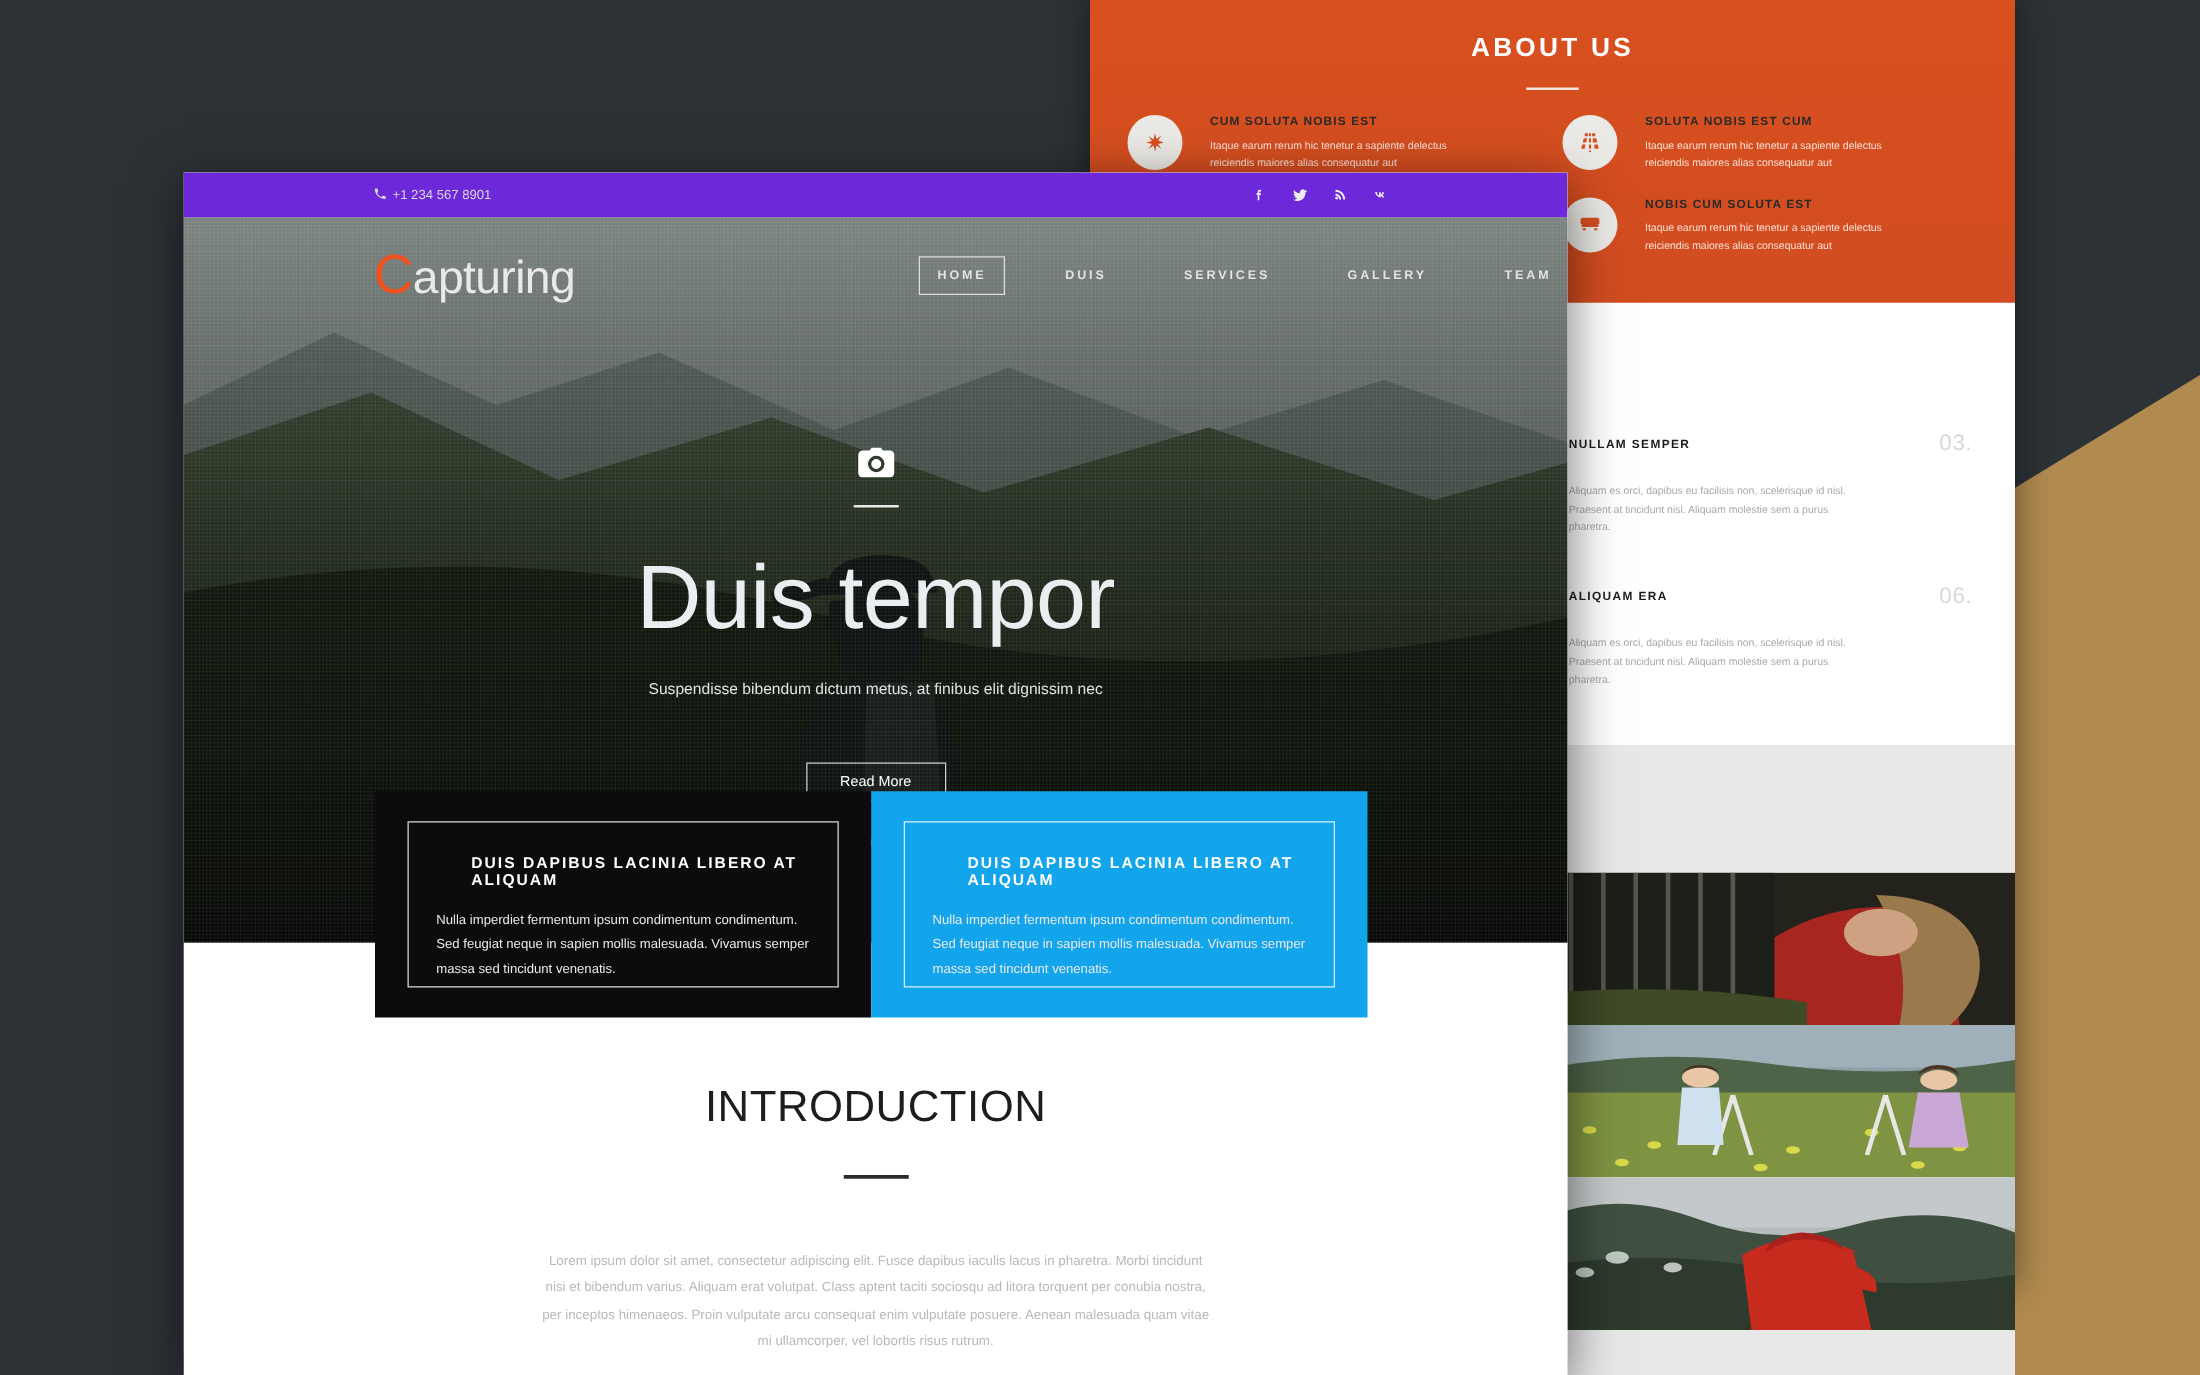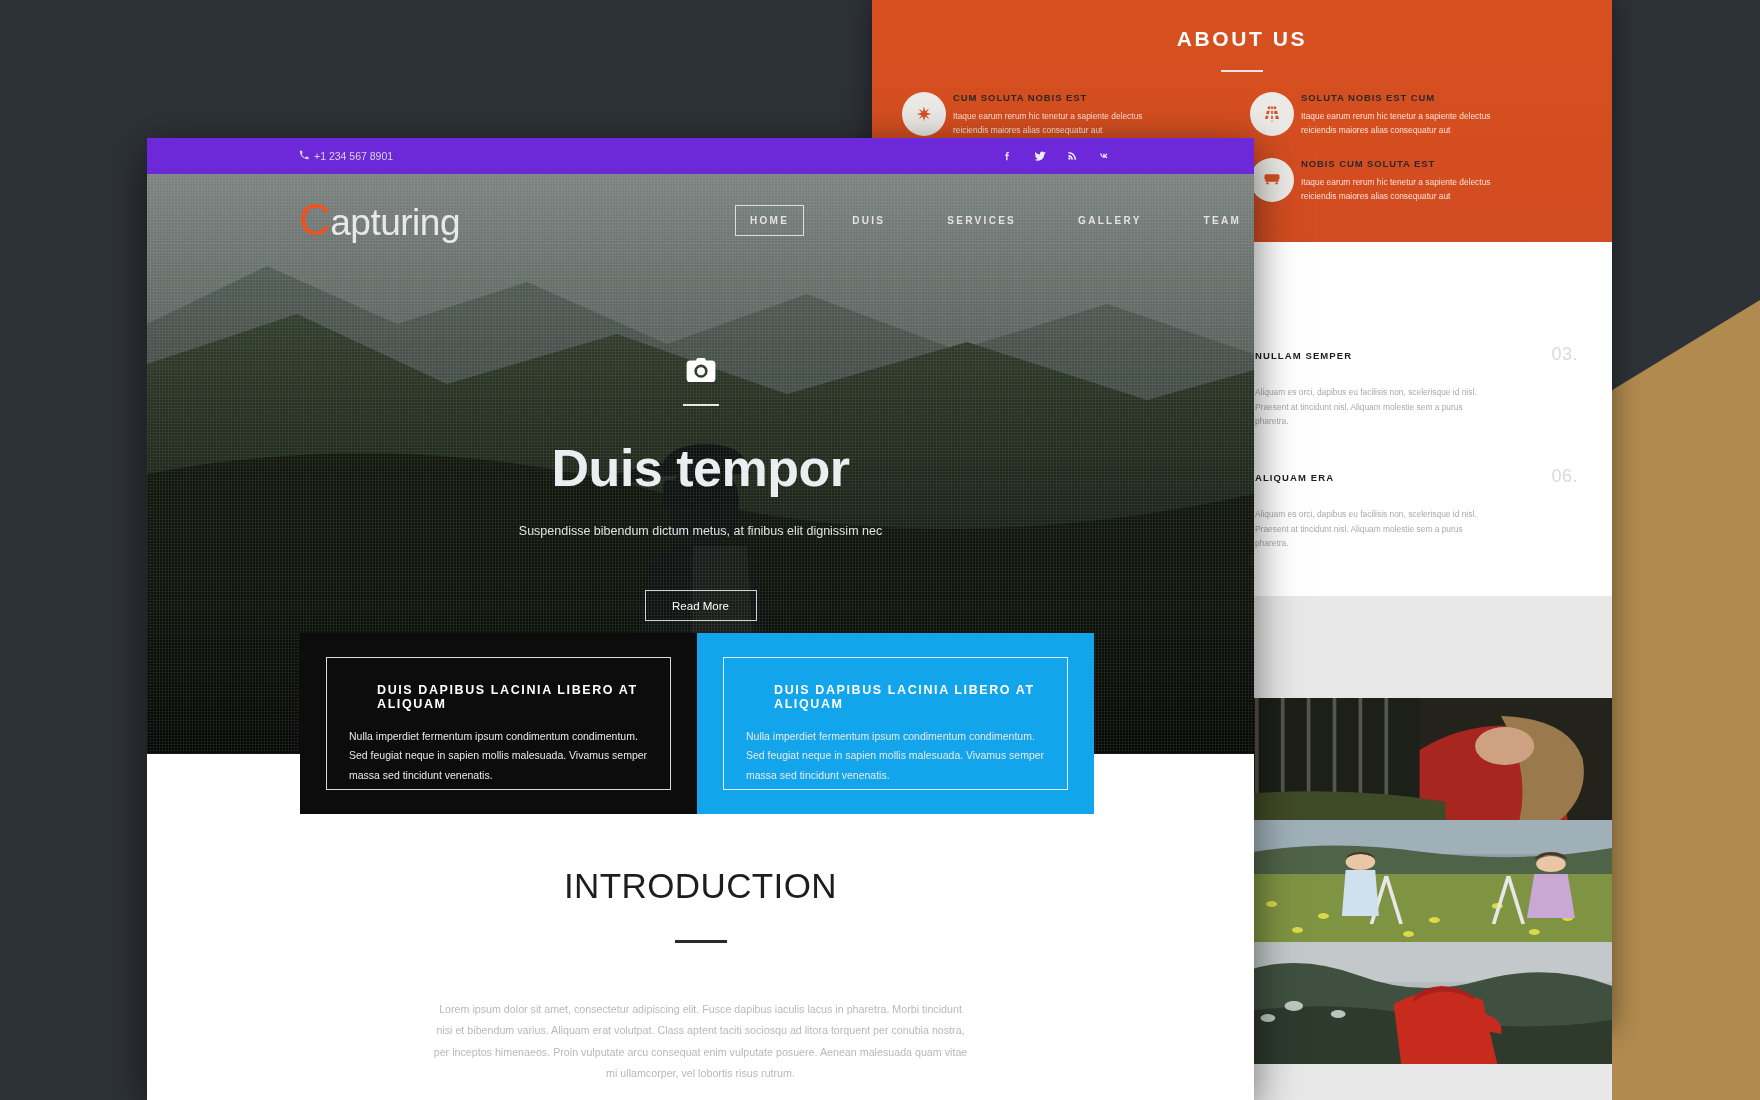--- a/index.html
+++ b/index.html
@@ -34,21 +34,21 @@
     font-weight: 700; padding-top: 9px;
   }
   .band-rule {
     width: 42px; height: 2px; background: rgba(255,255,255,.85);
     margin: 19px auto 0 auto;
   }
   .about-grid {
     display: grid; grid-template-columns: 1fr 1fr; column-gap: 16px; row-gap: 20px;
     padding: 20px 30px 0 30px;
   }
-  .about-item { display: flex; gap: 7px; align-items: flex-start; }
+  .about-item { display: flex; gap: 22px; align-items: flex-start; }
   .circ {
     flex: 0 0 auto; width: 44px; height: 44px; border-radius: 50%;
     background: #eceae6; display: flex; align-items: center; justify-content: center;
     color: #d94f22;
   }
   .circ svg { display: block; }
   .about-text h4 {
     color: #2a2a2a; font-size: 9.5px; letter-spacing: .9px; font-weight: bold;
     margin-bottom: 7px; text-transform: uppercase;
   }
@@ -135,21 +135,21 @@
     text-decoration: none; padding: 9px 14px; margin-right: 34px; white-space: nowrap;
   }
   .nav a.active { border: 1px solid rgba(255,255,255,.75); }
 
   .hero-center {
     position: relative; z-index: 5; text-align: center; padding-top: 92px;
   }
   .cam-icon { margin: 0 auto; width: 30px; height: 24px; color: #fff; }
   .hero-rule { width: 36px; height: 2px; background: #e7e7e7; margin: 22px auto 0; }
   .hero-title {
-    color: #eaeef0; font-size: 52px; font-weight: 700; letter-spacing: -.5px;
+    color: #eaeef0; font-size: 72px; font-weight: 400; letter-spacing: -.5px;
     margin-top: 36px; line-height: 1;
   }
   .hero-sub { color: #dfe3e3; font-size: 12.5px; margin-top: 30px; font-weight: 400; }
   .readmore {
     margin: 52px auto 0; width: 112px; height: 31px;
     border: 1px solid rgba(255,255,255,.8); color: #fff; font-size: 11.5px;
     display: flex; align-items: center; justify-content: center; background: transparent;
   }
   .dots { display: flex; gap: 13px; justify-content: center; margin-top: 30px; }
   .dots i { width: 6px; height: 6px; border-radius: 50%; background: rgba(255,255,255,.6); display: block; }

